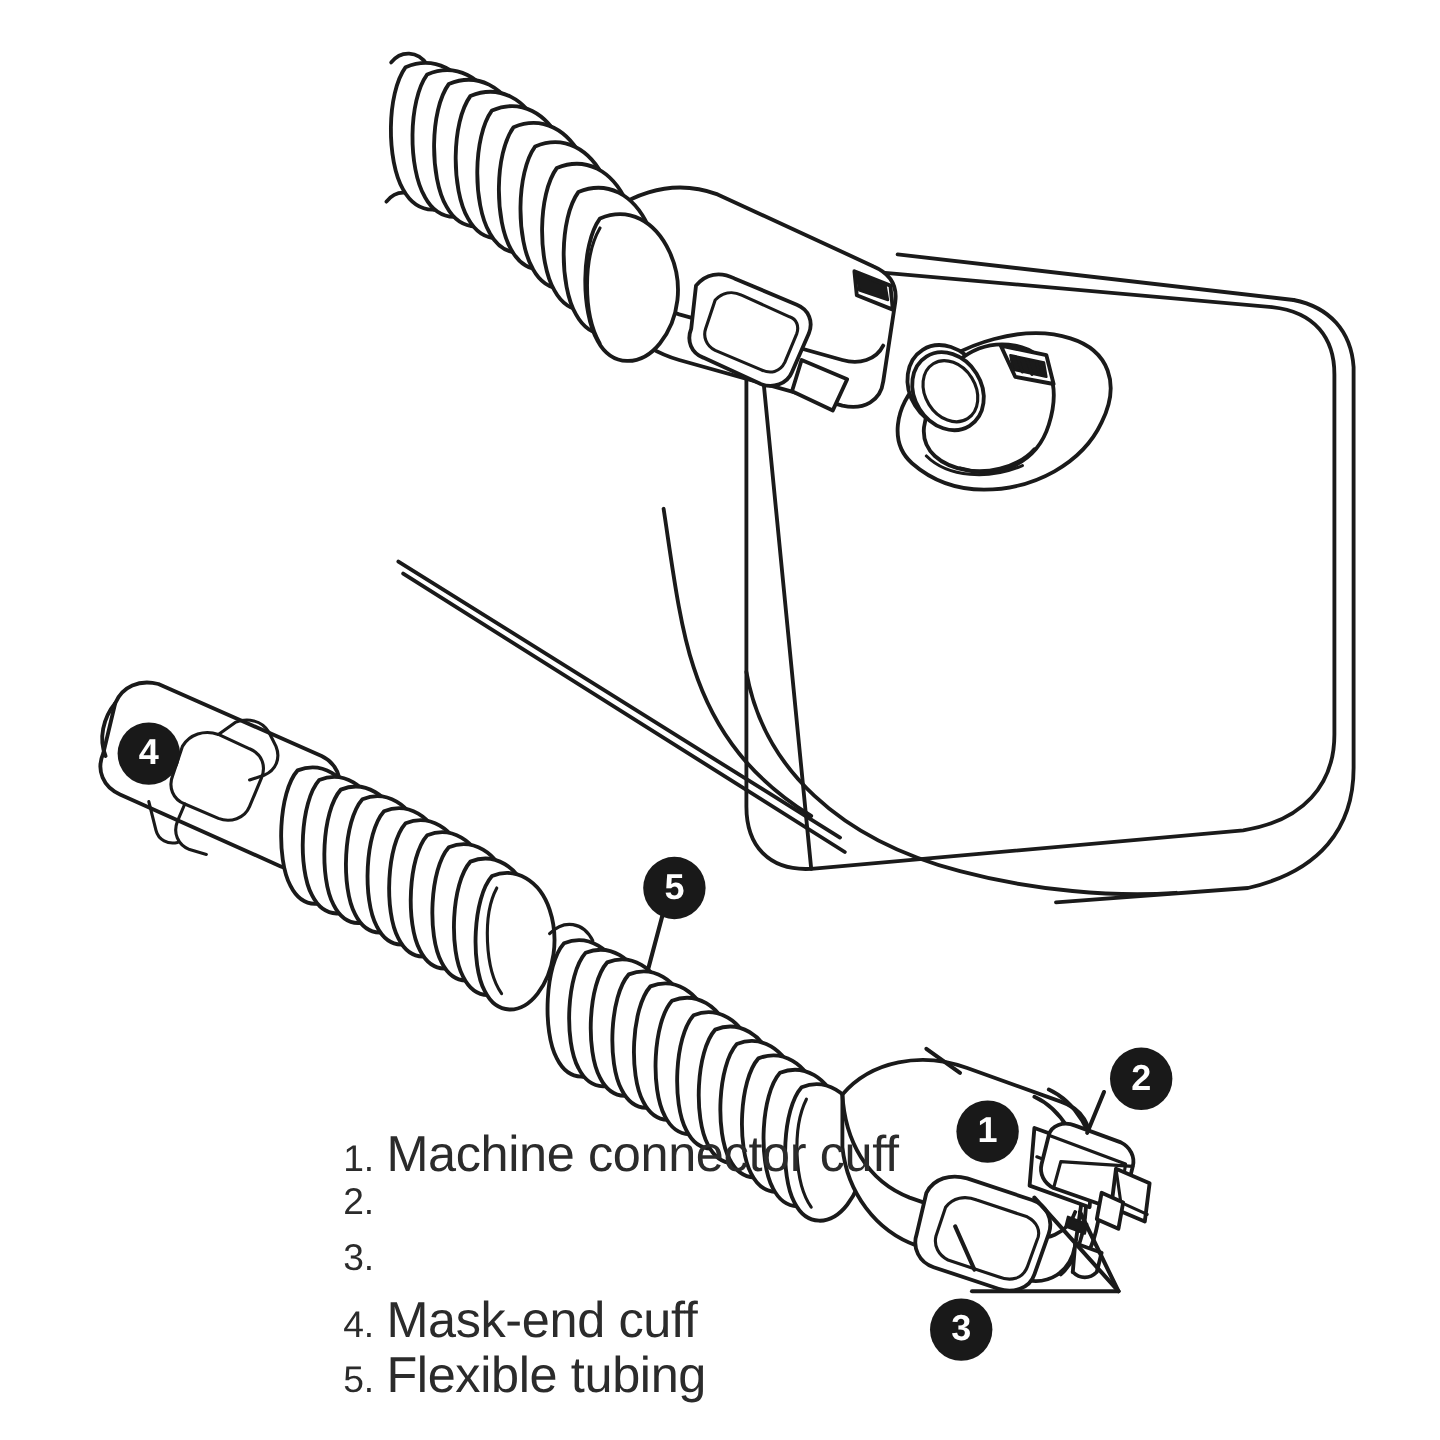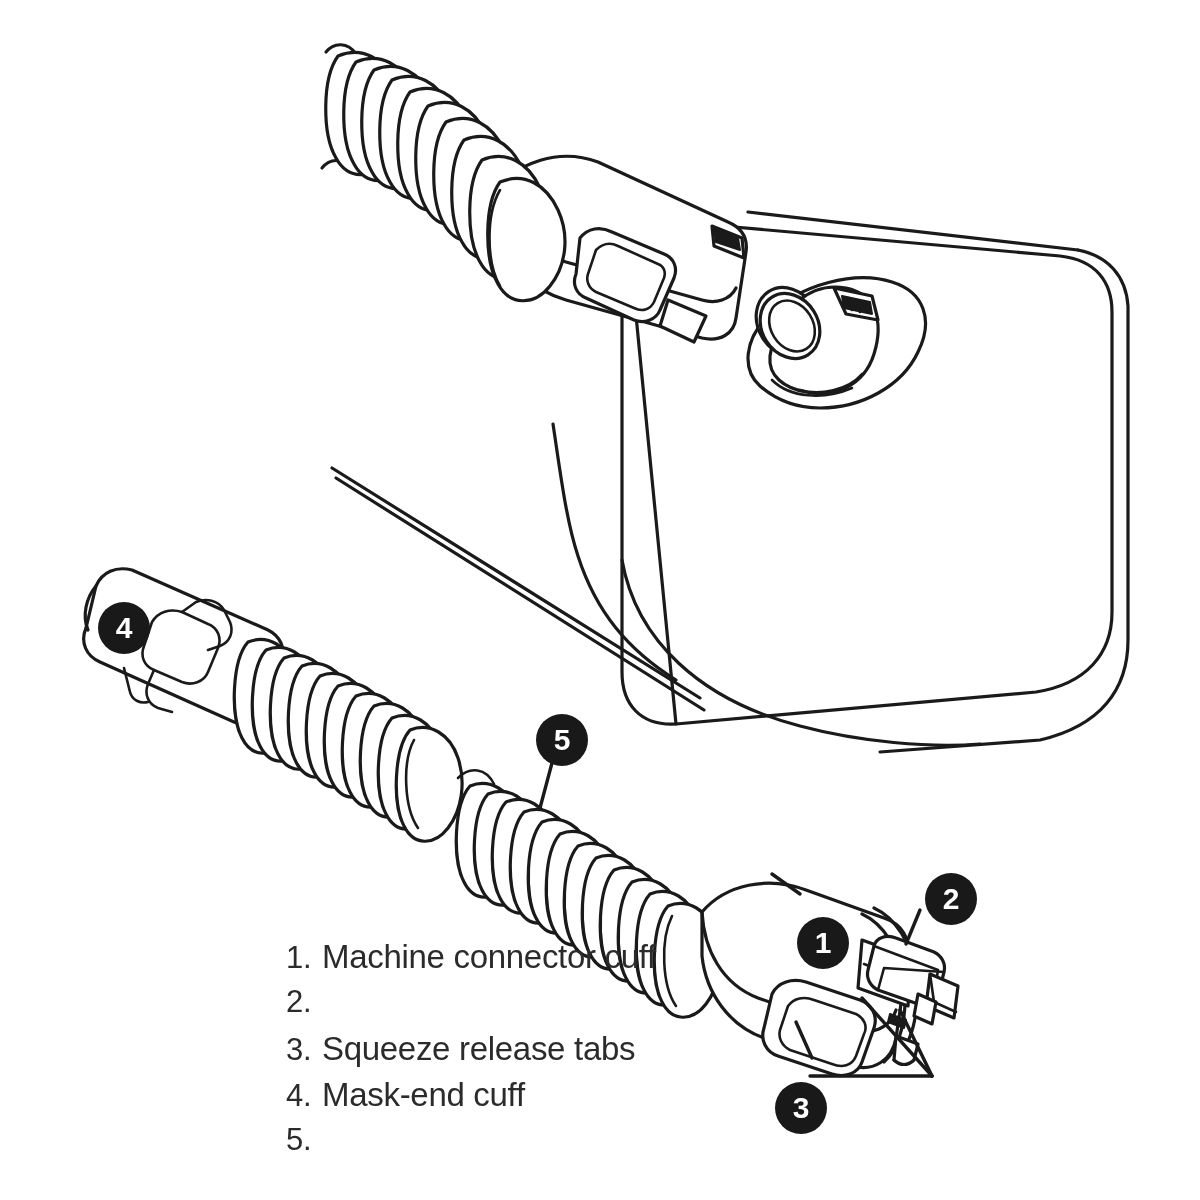--- a/index.html
+++ b/index.html
@@ -6,21 +6,21 @@
   html,body{margin:0;padding:0;background:#ffffff;}
   body{width:1200px;height:1200px;overflow:hidden;
        font-family:"Liberation Sans","DejaVu Sans",sans-serif;}
   #stage{position:relative;width:1200px;height:1200px;background:#ffffff;}
   #art{position:absolute;inset:0;width:1200px;height:1200px;}
 
   .legend{position:absolute;left:286px;top:938px;width:420px;}
   .legend-row{display:flex;align-items:baseline;height:46px;}
   .legend-num{width:36px;flex:0 0 36px;font-size:31px;color:#2b2b2b;
               letter-spacing:-0.2px;}
-  .legend-label{font-size:33px;color:#2b2b2b;white-space:nowrap;
+  .legend-label{font-size:42px;color:#2b2b2b;white-space:nowrap;
                 letter-spacing:-0.3px;}
 
   .badge{position:absolute;border-radius:50%;background:#191919;
          color:#ffffff;display:flex;align-items:center;justify-content:center;
          font-size:30px;font-weight:bold;line-height:1;}
 </style>
 </head>
 <body>
 
 <div id="stage">
@@ -232,24 +232,24 @@
   <div class="legend">
     <div class="legend-row">
       <span class="legend-num">1.</span>
       <span class="legend-label">Machine connector cuff</span>
     </div>
     <div class="legend-row">
       <span class="legend-num">2.</span>
     </div>
     <div class="legend-row">
       <span class="legend-num">3.</span>
-      <span class="legend-label">Squeeze release tabs</span>
     </div>
     <div class="legend-row">
       <span class="legend-num">4.</span>
       <span class="legend-label">Mask-end cuff</span>
     </div>
     <div class="legend-row">
       <span class="legend-num">5.</span>
+      <span class="legend-label">Flexible tubing</span>
     </div>
   </div>
 
 </div>
 
 </body></html>

